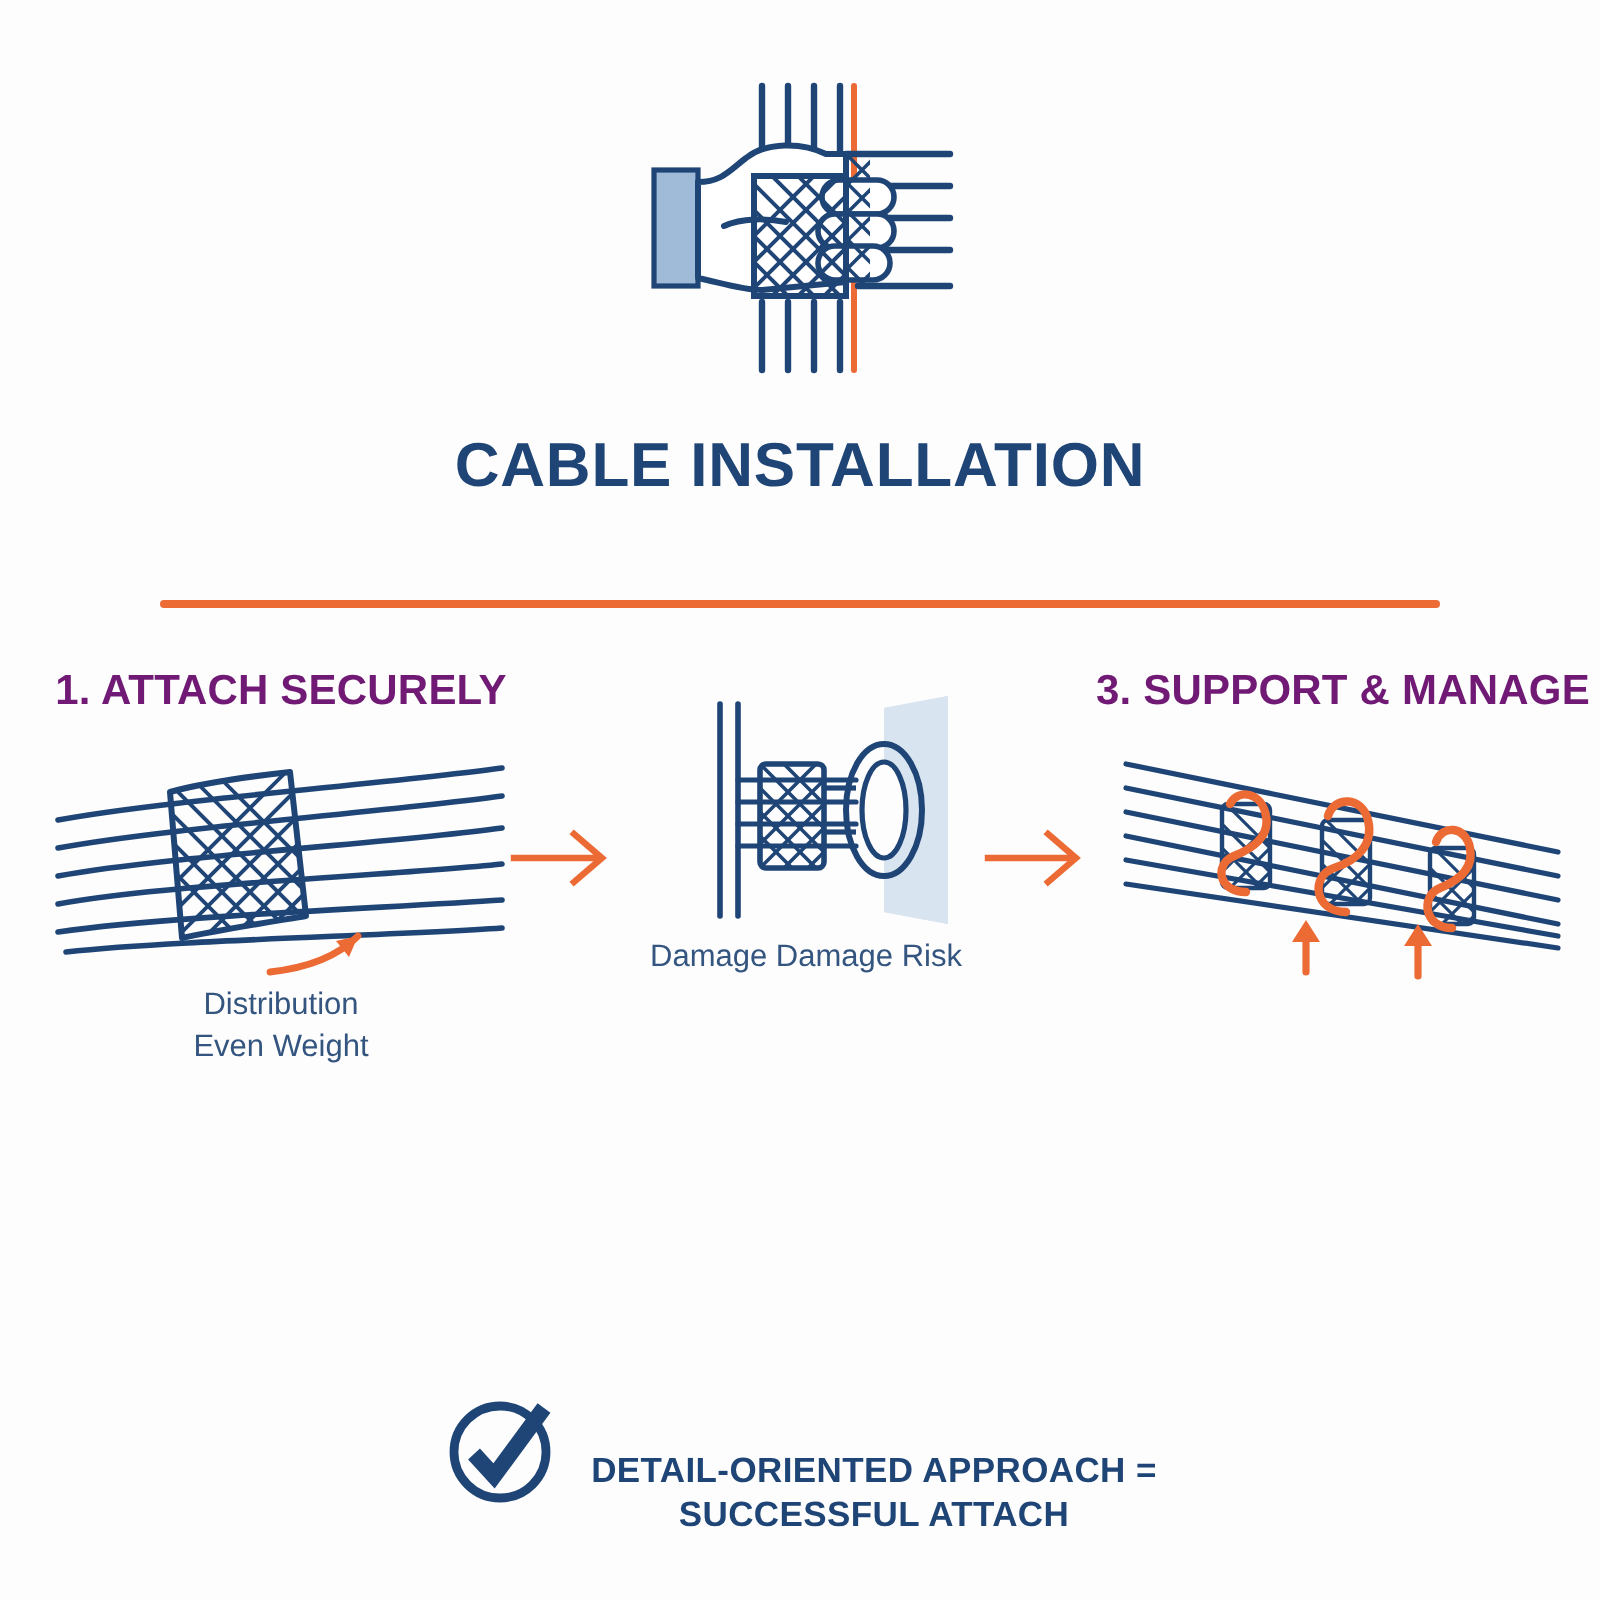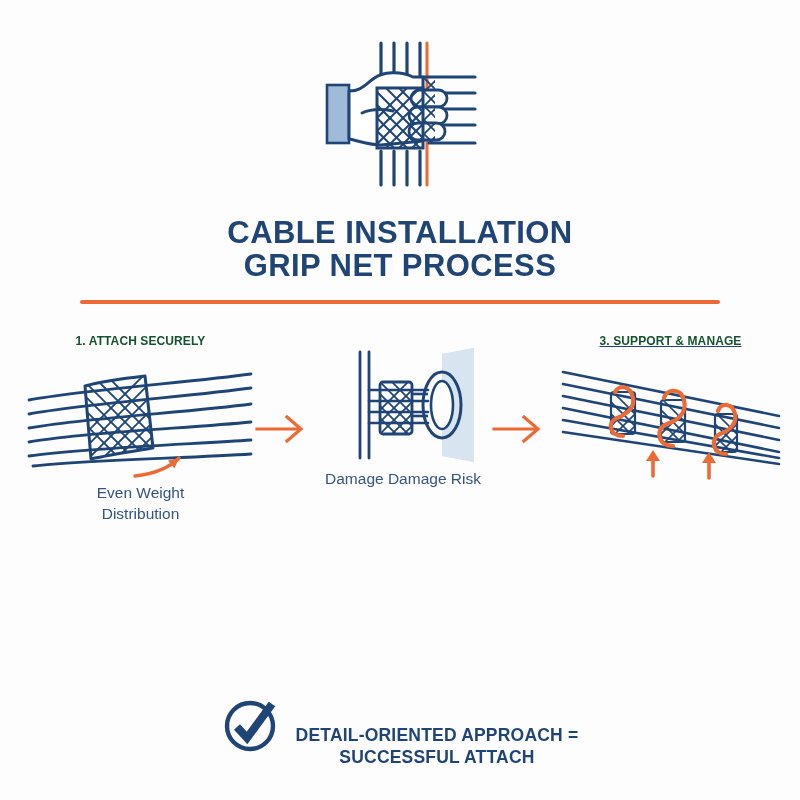--- a/index.html
+++ b/index.html
@@ -69,27 +69,27 @@
     width: 800px;
     height: 230px;
   }
   .step {
     position: absolute;
     top: 0;
     text-align: center;
   }
   .step-1 { left: 18px;  width: 245px; }
   .step-2 { left: 283px; width: 240px; }
-  .step-3 { left: 548px; width: 245px; text-decoration: underline; }
+  .step-3 { left: 548px; width: 245px; }
 
   .step-heading {
-    font-size: 12px;
+    font-size: 21px;
     font-weight: bold;
     letter-spacing: 0.1px;
-    color: #14532d;
+    color: #701a75;
     white-space: nowrap;
   }
   .step-art {
     height: 118px;
     margin-top: 12px;
     display: flex;
     align-items: center;
     justify-content: center;
   }
   .step-caption {
@@ -219,21 +219,20 @@
         <line x1="112" y1="80" x2="140" y2="52"></line>
         <line x1="112" y1="94" x2="140" y2="66"></line>
         <line x1="112" y1="108" x2="140" y2="80"></line>
         <line x1="112" y1="122" x2="140" y2="94"></line>
       </g>
     </svg>
   </div>
 
   <div class="title-block">
     <div class="title-line">CABLE INSTALLATION</div>
-    <div class="title-line">GRIP NET PROCESS</div>
   </div>
 
   <div class="divider"></div>
 
   <div class="steps">
 
     <div class="step step-1">
       <div class="step-heading">1. ATTACH SECURELY</div>
       <div class="step-art">
         <svg width="236" height="118" viewBox="0 0 236 118">
@@ -269,22 +268,22 @@
           </g>
           <path d="M62 26 C 80 21, 104 18, 122 16 L 130 88 C 112 91, 86 95, 68 99 Z" fill="none" stroke="#1f4576" stroke-width="3" stroke-linejoin="round"></path>
 
           <g stroke="#ec6b35" stroke-width="3.4" fill="none" stroke-linecap="round">
             <path d="M112 116 C 130 114, 146 108, 156 98"></path>
           </g>
           <path d="M156 98 l -11 2.5 l 6.5 8 Z" fill="#ec6b35"></path>
         </svg>
       </div>
       <div class="step-caption">
+        <div>Distribution</div>
         <div>Even Weight</div>
-        <div>Distribution</div>
       </div>
     </div>
 
     <div class="connector connector-1">
       <svg width="56" height="34" viewBox="0 0 56 34">
         <g stroke="#ec6b35" stroke-width="3.2" fill="none" stroke-linecap="square">
           <line x1="2" y1="17" x2="44" y2="17"></line>
           <polyline points="32,5 46,17 32,29"></polyline>
         </g>
       </svg>

